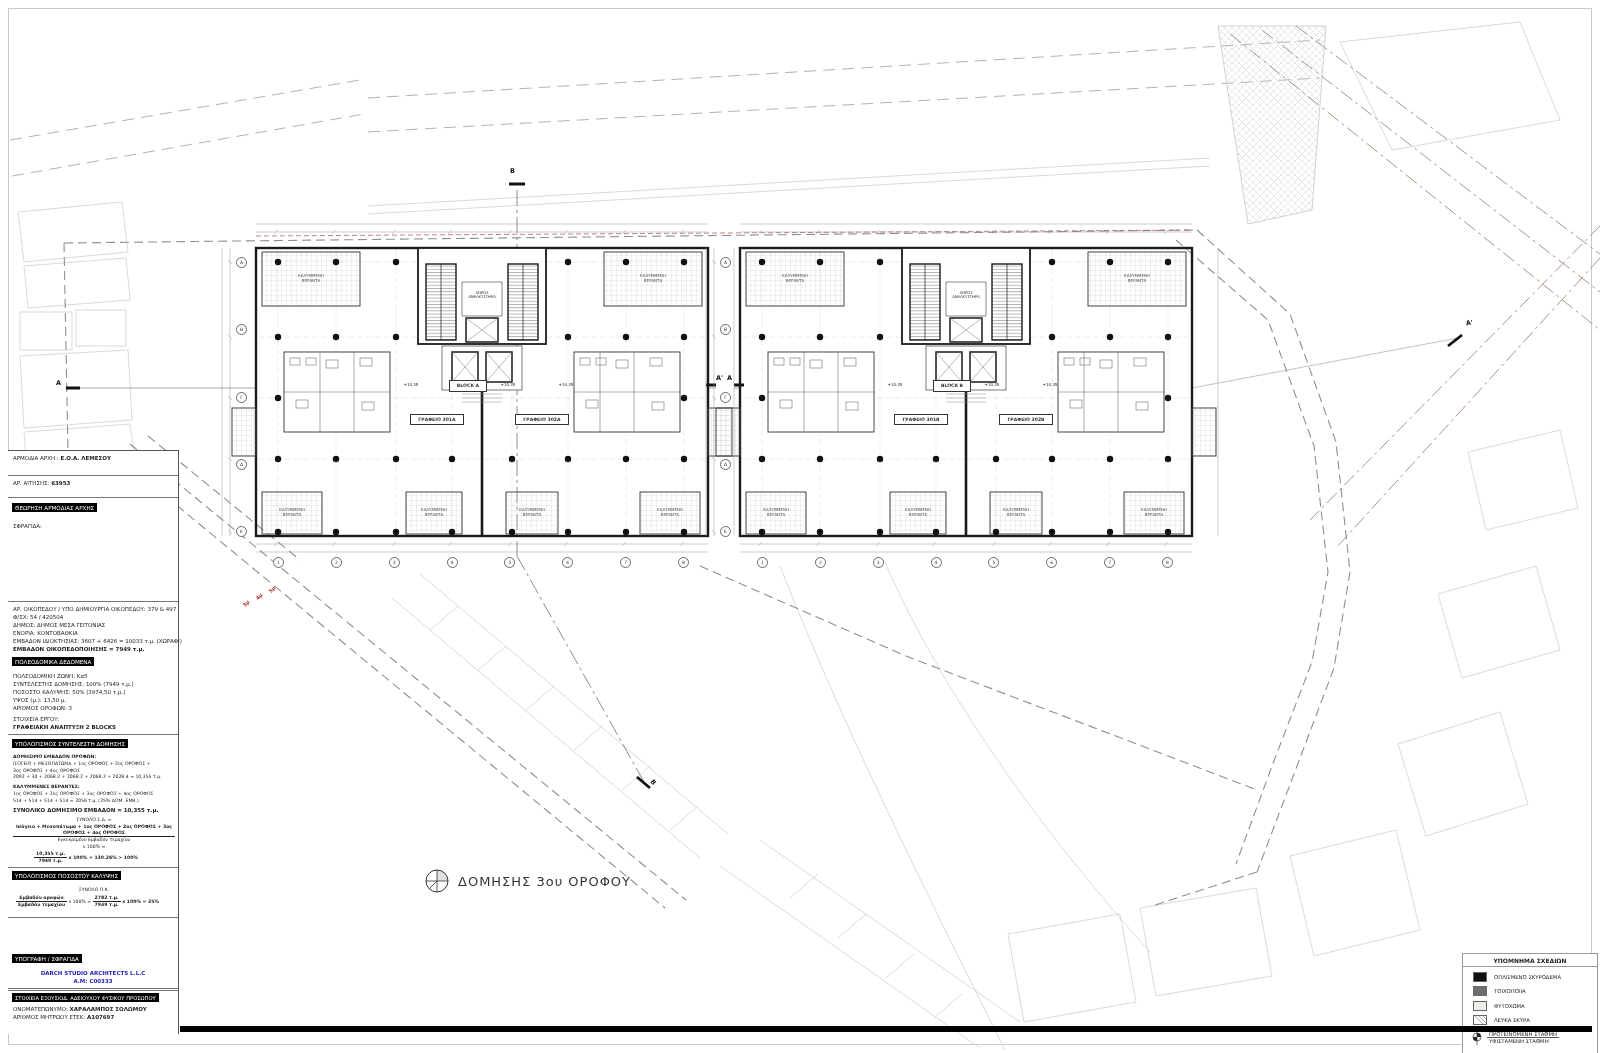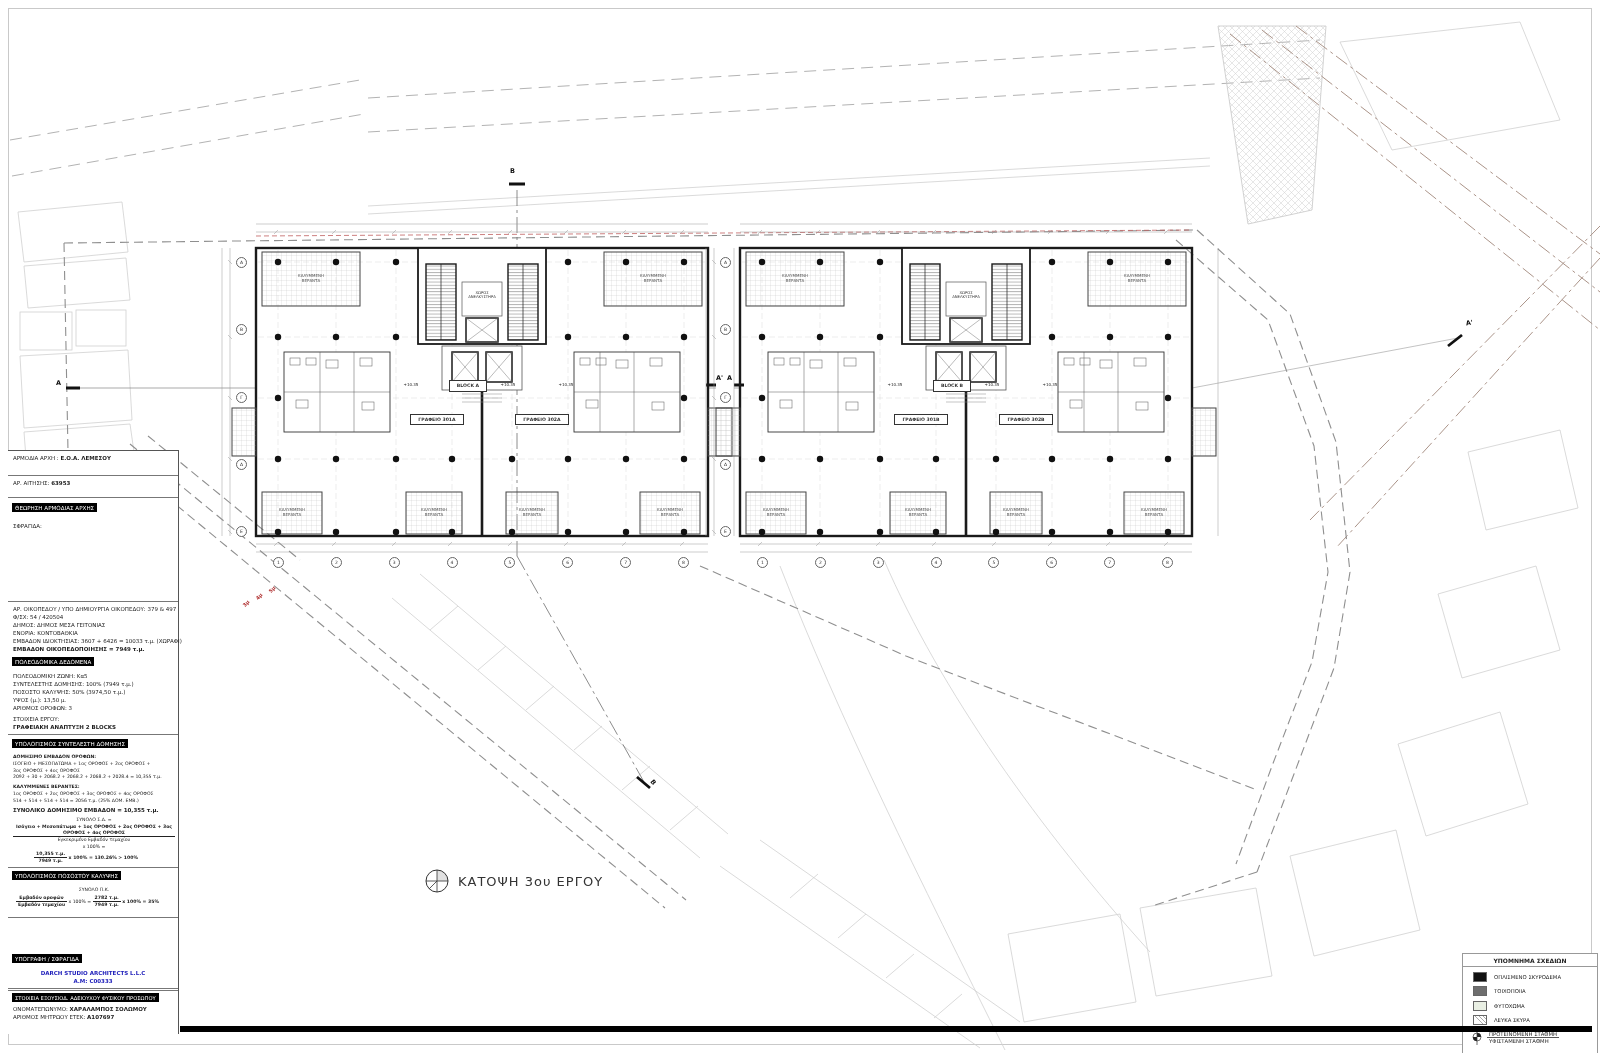--- a/index.html
+++ b/index.html
@@ -363,21 +363,21 @@
 <div class="lbl sec" style="left:650px;top:779px;transform:rotate(50deg)">B</div>
 <div class="lbl sec" style="left:56px;top:380px">A</div>
 <div class="lbl sec" style="left:716px;top:375px">A'</div>
 <div class="lbl sec" style="left:727px;top:375px">A</div>
 <div class="lbl sec" style="left:1466px;top:320px;transform:rotate(-10deg)">A'</div>
 
 <div class="lbl red" style="left:243px;top:601px;transform:rotate(-48deg)">3μ</div>
 <div class="lbl red" style="left:256px;top:594px;transform:rotate(-48deg)">4μ</div>
 <div class="lbl red" style="left:269px;top:587px;transform:rotate(-48deg)">5μ</div>
 
-<div class="title-txt" style="left:458px;top:874px">ΚΑΤΟΨΗ 3ου ΕΡΓΟΥ</div>
+<div class="title-txt" style="left:458px;top:874px">ΔΟΜΗΣΗΣ 3ου ΟΡΟΦΟΥ</div>
 
 <div id="legend">
   <div class="hd">ΥΠΟΜΝΗΜΑ ΣΧΕΔΙΩΝ</div>
   <div class="li">
     <span class="sw sw-concrete"></span>
     <span>ΟΠΛΙΣΜΕΝΟ ΣΚΥΡΟΔΕΜΑ</span>
   </div>
   <div class="li">
     <span class="sw sw-masonry"></span>
     <span>ΤΟΙΧΟΠΟΙΙΑ</span>

